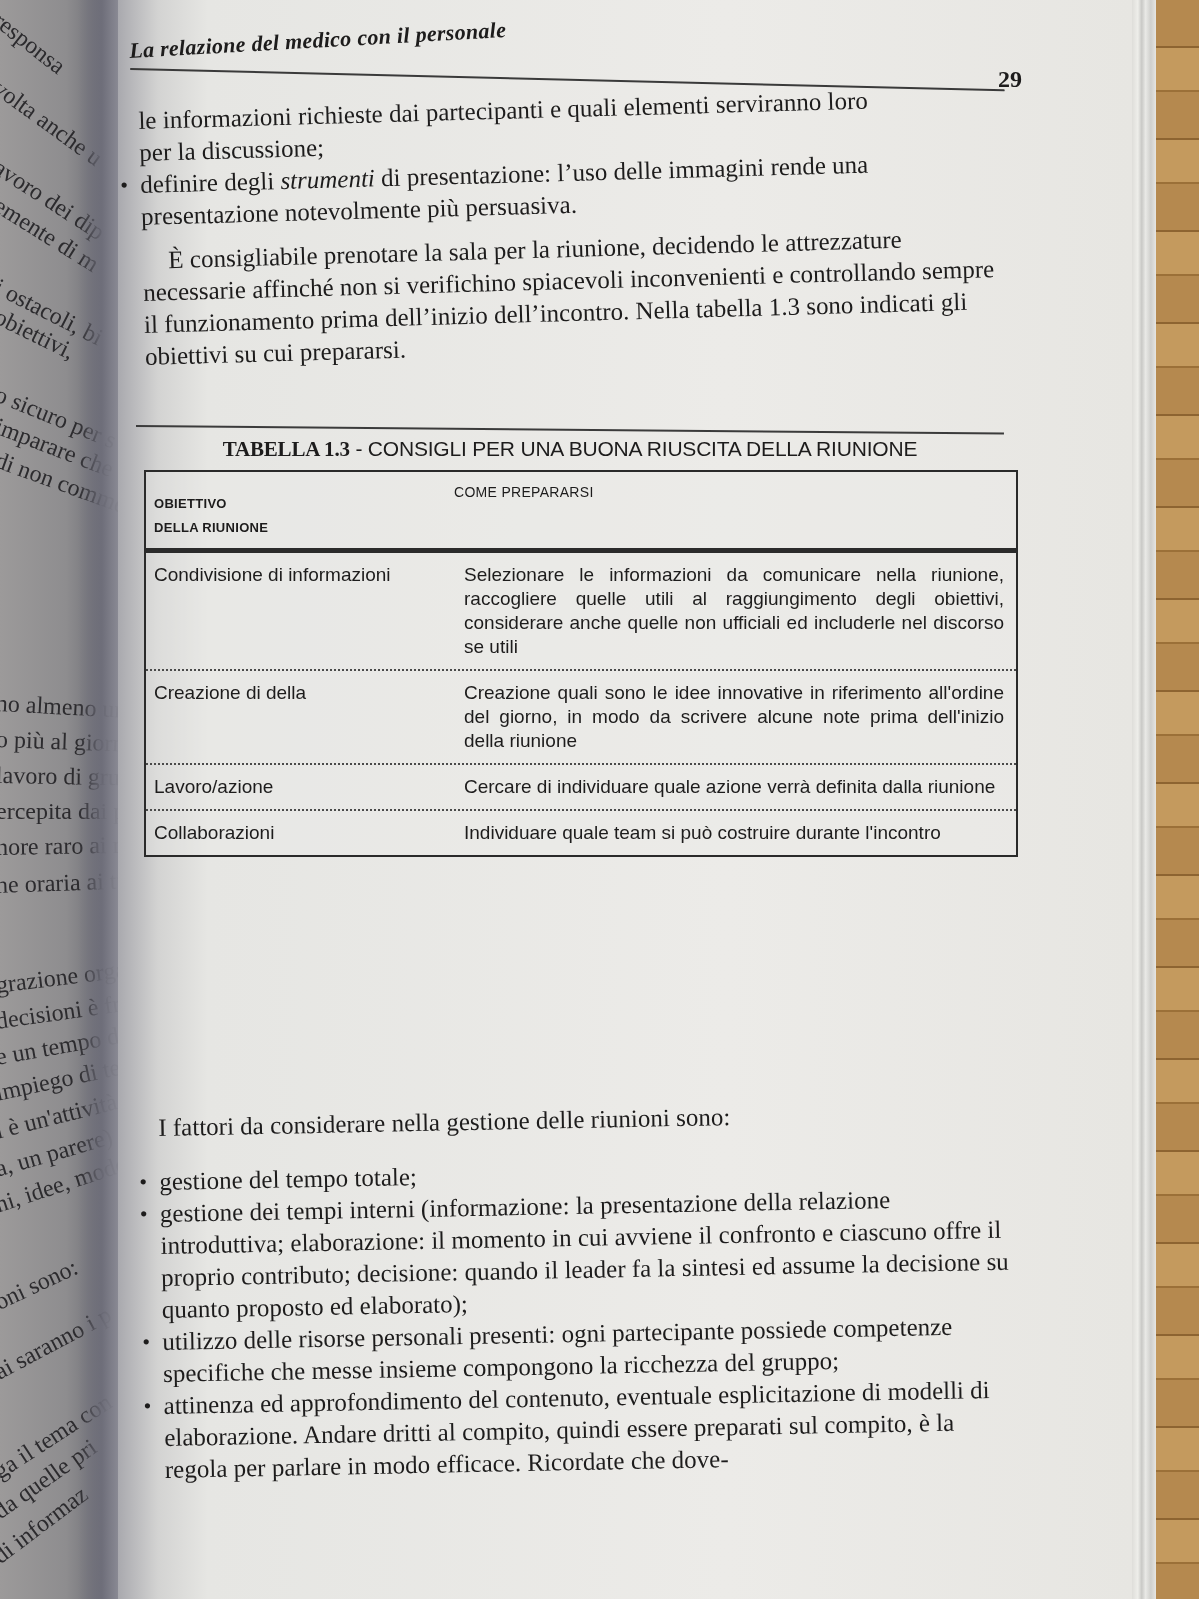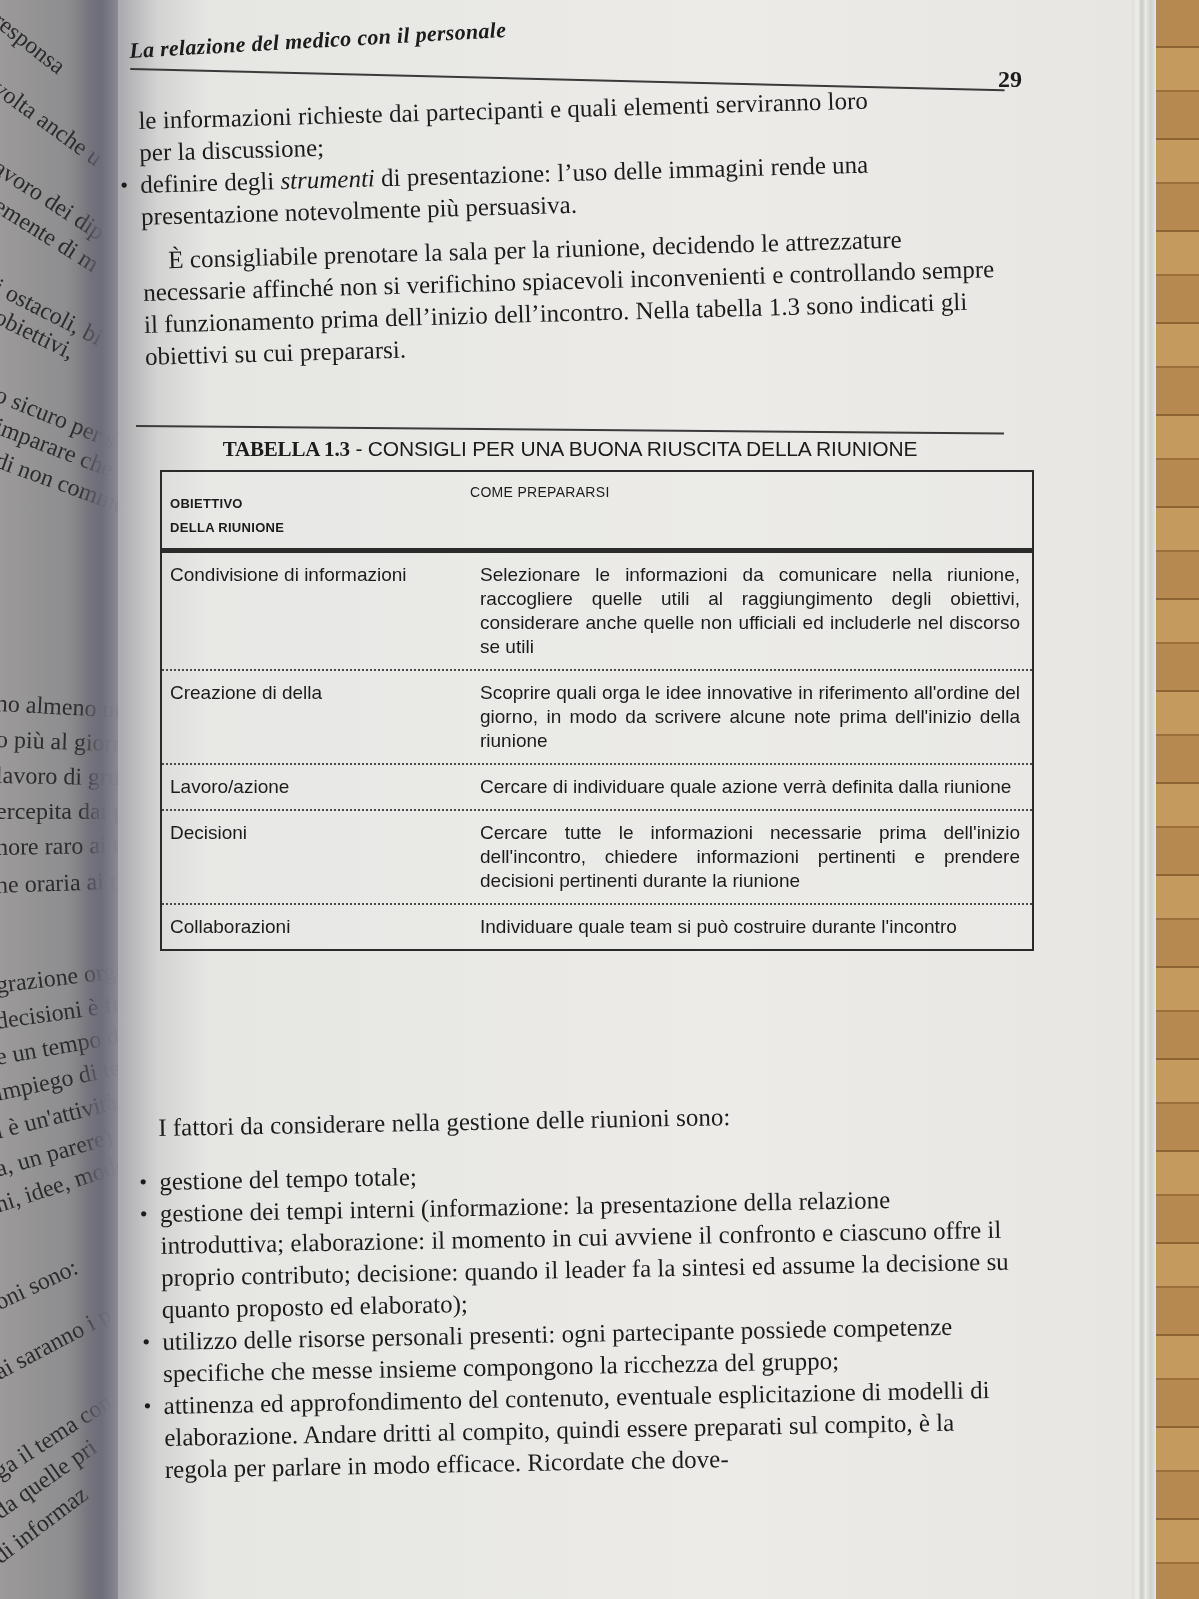--- a/index.html
+++ b/index.html
@@ -68,21 +68,21 @@
   .table-wrap {
     position:absolute; left:18px; top:425px; width:868px;
   }
   .tbl-rule-top { height:2px; background:#3b3b3b; transform:rotate(0.5deg); transform-origin:left; }
   .tbl-caption {
     text-align:center; font-size:21px; margin:10px 0 8px 0;
     font-family:"Liberation Sans", sans-serif; letter-spacing:-.2px;
   }
   .tbl-caption b { font-family:"Liberation Serif", serif; font-weight:bold; }
   .tbl-box {
-    border:2px solid #2a2a2a; margin-left:24px; width:870px; background:rgba(236,235,232,.4);
+    border:2px solid #2a2a2a; margin-left:8px; width:870px; background:rgba(236,235,232,.4);
     font-family:"Liberation Sans", sans-serif;
   }
   .tbl-head {
     display:flex; padding:12px 10px 8px 8px; border-bottom:5px solid #2b2b2b; margin:0 -2px 0 0;
   }
   .th1 { width:300px; font-weight:bold; font-size:13px; line-height:24px; letter-spacing:.3px; padding-top:8px; }
   .th2 { font-weight:normal; font-size:14px; letter-spacing:.3px; }
   .tbl-row {
     display:flex; padding:10px 12px 10px 8px; font-size:19px; line-height:24px;
     border-bottom:2px dotted #4a4a4a;
@@ -157,29 +157,25 @@
           <div style="text-transform:uppercase;">della riunione</div>
         </div>
         <div class="th2" style="text-transform:uppercase;">Come prepararsi</div>
       </div>
       <div class="tbl-row">
         <div class="td1">Condivisione di informazioni</div>
         <div class="td2">Selezionare le informazioni da comunicare nella riunione, raccogliere quelle utili al raggiungimento degli obiettivi, considerare anche quelle non ufficiali ed includerle nel discorso se utili</div>
       </div>
       <div class="tbl-row">
         <div class="td1">Creazione di della</div>
-        <div class="td2">Scoprire quali orga le idee innovative in riferimento all'ordine del giorno, in modo da scrivere alcune note prima dell'inizio della riunione</div>
+        <div class="td2">Creazione quali sono le idee innovative in riferimento all'ordine del giorno, in modo da scrivere alcune note prima dell'inizio della riunione</div>
       </div>
       <div class="tbl-row">
         <div class="td1">Lavoro/azione</div>
         <div class="td2">Cercare di individuare quale azione verrà definita dalla riunione</div>
-      </div>
-      <div class="tbl-row">
-        <div class="td1">Decisioni</div>
-        <div class="td2">Cercare tutte le informazioni necessarie prima dell'inizio dell'incontro, chiedere informazioni pertinenti e prendere decisioni pertinenti durante la riunione</div>
       </div>
       <div class="tbl-row">
         <div class="td1">Collaborazioni</div>
         <div class="td2">Individuare quale team si può costruire durante l'incontro</div>
       </div>
     </div>
   </div>
 
   <div class="text-block skew-bottom" style="top:1112px;left:40px;width:850px;">
     <p style="margin-bottom:22px;">I fattori da considerare nella gestione delle riunioni sono:</p>

